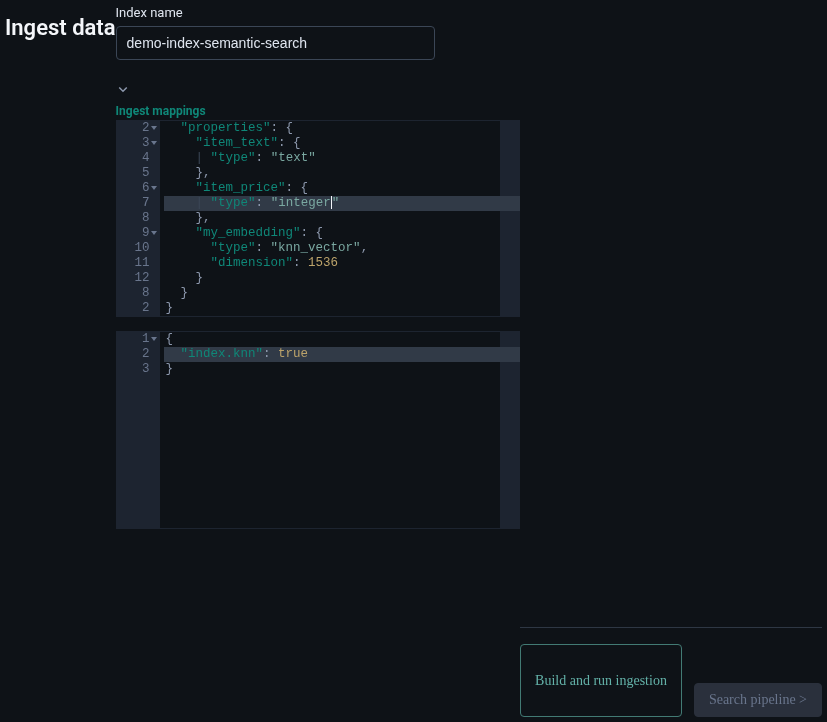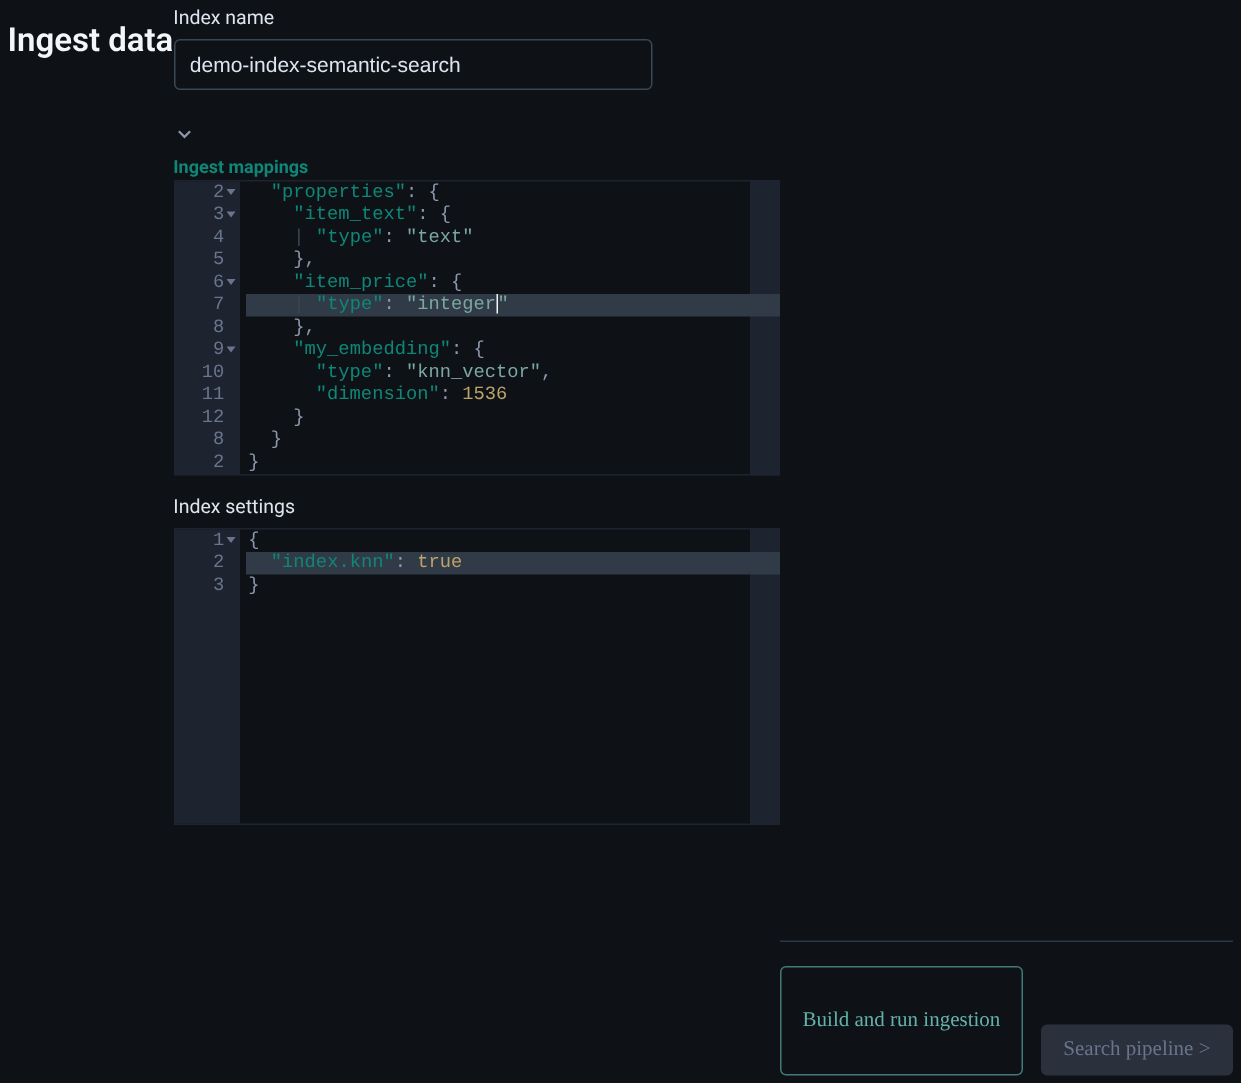--- a/index.html
+++ b/index.html
@@ -226,21 +226,20 @@
             <div class="cl"><span>    </span><span class="tok-punc">},</span></div>
             <div class="cl"><span>    </span><span class="tok-key">"my_embedding"</span><span class="tok-punc">: {</span></div>
             <div class="cl"><span>      </span><span class="tok-key">"type"</span><span class="tok-punc">: </span><span class="tok-str">"knn_vector"</span><span class="tok-punc">,</span></div>
             <div class="cl"><span>      </span><span class="tok-key">"dimension"</span><span class="tok-punc">: </span><span class="tok-num">1536</span></div>
             <div class="cl"><span>    </span><span class="tok-punc">}</span></div>
             <div class="cl"><span>  </span><span class="tok-punc">}</span></div>
             <div class="cl"><span class="tok-punc">}</span></div>
           </div>
       </div>
 
-      <span class="field-label">Index settings</span>
 
       <div class="editor editor2">
         <div class="gutter" id="gutter-settings">
             <div class="gl fold">1</div>
             <div class="gl">2</div>
             <div class="gl">3</div>
           </div>
         <div class="code" id="code-settings">
             <div class="cl"><span class="tok-punc">{</span></div>
             <div class="cl hl"><span>  </span><span class="tok-key">"index.knn"</span><span class="tok-punc">: </span><span class="tok-bool">true</span></div>

